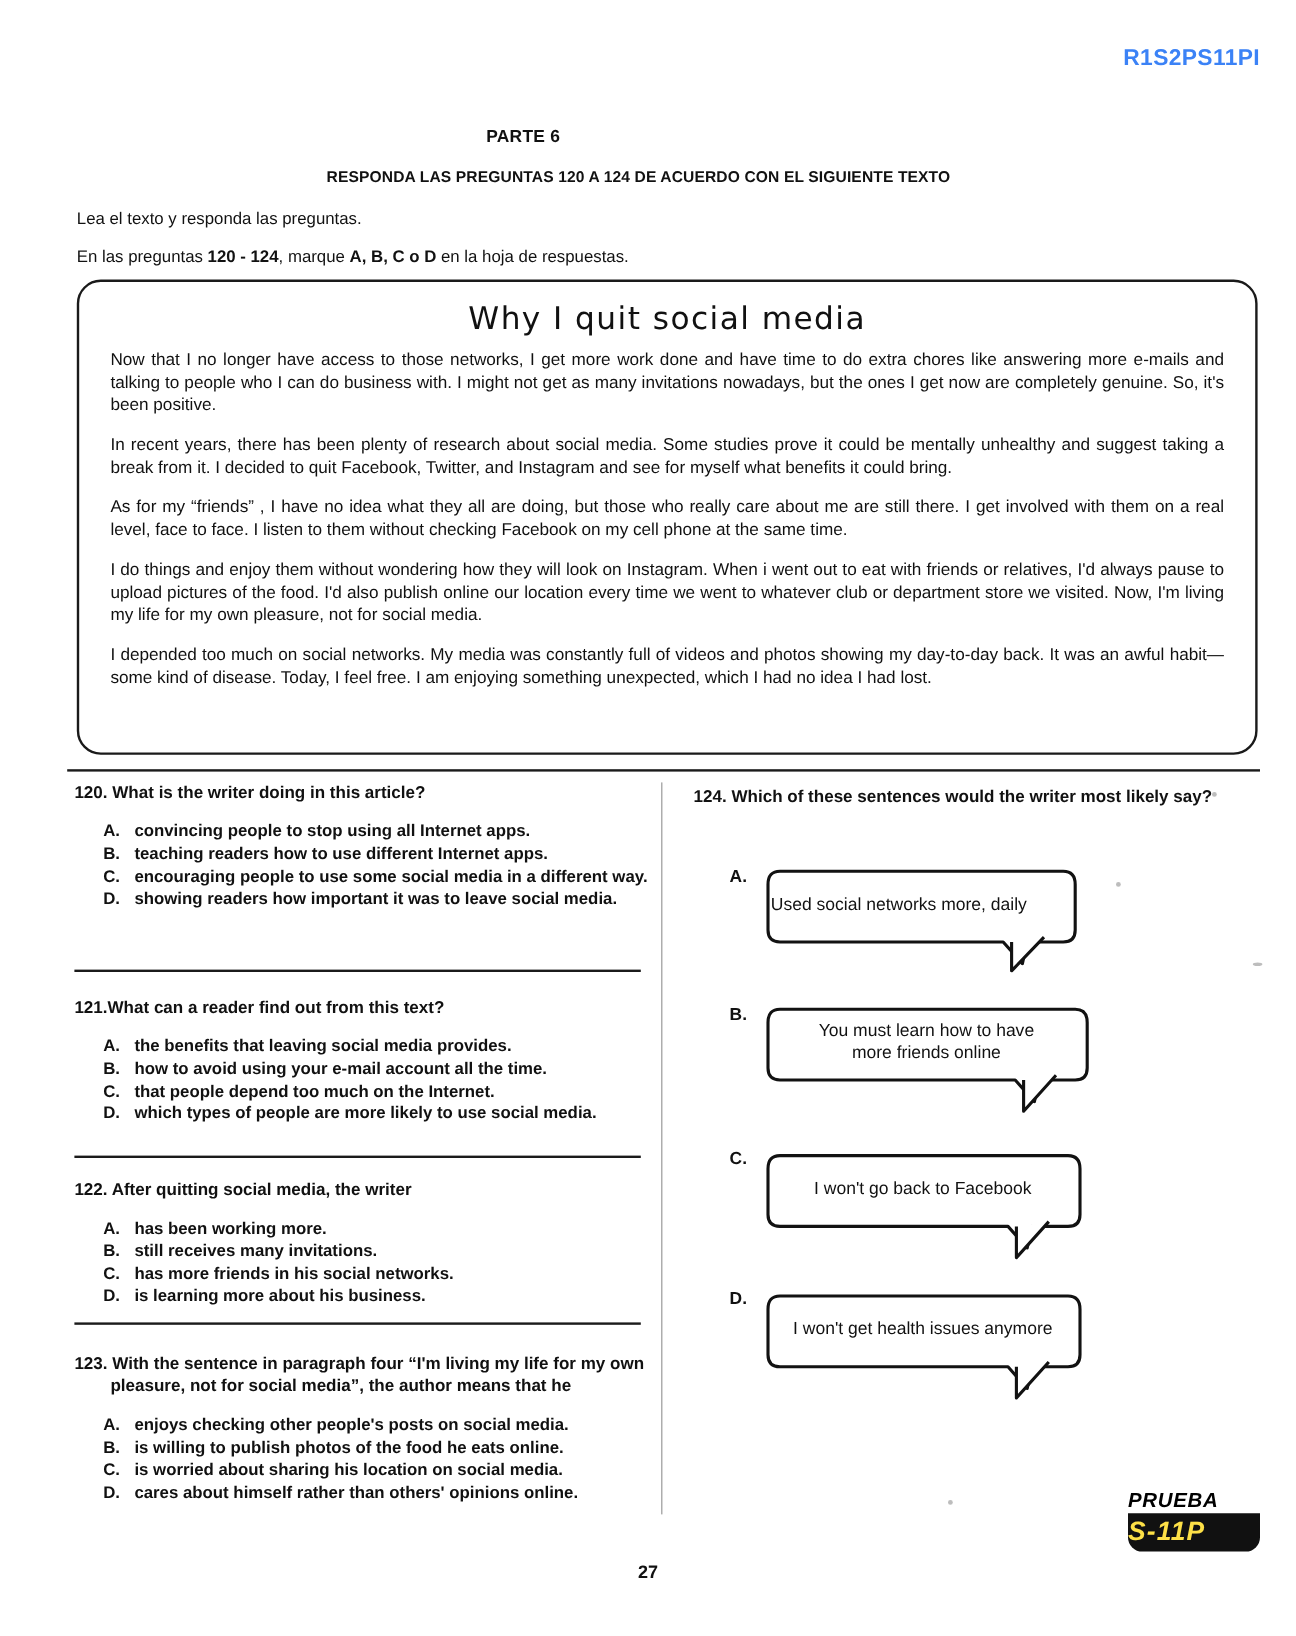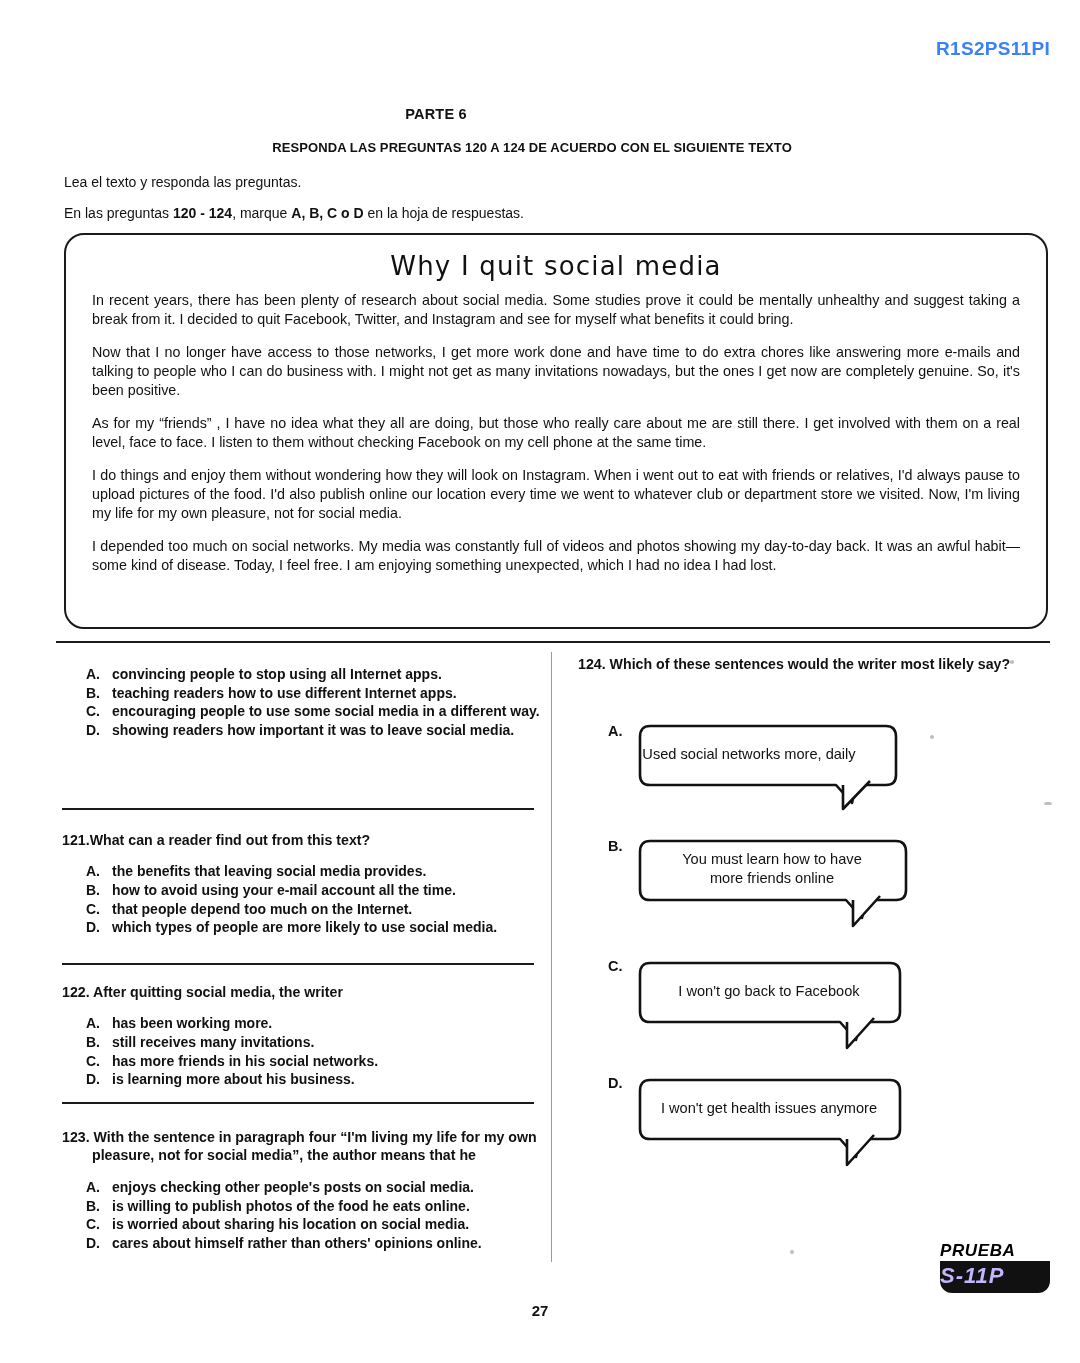--- a/index.html
+++ b/index.html
@@ -209,21 +209,21 @@
   .prueba-label {
     font-size: 17px;
     font-weight: bold;
     letter-spacing: 0.6px;
     line-height: 1;
     margin-bottom: 2px;
     color: #000;
   }
   .prueba-chip {
     background: #111111;
-    color: #c4b5fd;
+    color: #fde047;
     font-size: 22px;
     font-weight: bold;
     letter-spacing: 1px;
     padding: 2px 0 4px 0;
     border-radius: 0 0 12px 12px;
   }
 
   
   .speck {
     position: absolute;
@@ -239,34 +239,38 @@
   <div class="doc-code">R1S2PS11PI</div>
   <div class="part-title">PARTE 6</div>
   <div class="instruction-title">RESPONDA LAS PREGUNTAS 120 A 124 DE ACUERDO CON EL SIGUIENTE TEXTO</div>
   <div class="lead-1">Lea el texto y responda las preguntas.</div>
   <div class="lead-2">
     <span>En las preguntas </span><b>120 - 124</b><span>, marque </span><b>A, B, C o D</b><span> en la hoja de respuestas.</span>
   </div>
 
   <div class="reading-box">
     <div class="reading-title">Why I quit social media</div>
+    <p class="reading-p">Now that I no longer have access to those networks, I get more work done and have time to do extra chores like answering more e-mails and talking to people who I can do business with. I might not get as many invitations nowadays, but the ones I get now are completely genuine. So, it's been positive.</p>
     <p class="reading-p">In recent years, there has been plenty of research about social media. Some studies prove it could be mentally unhealthy and suggest taking a break from it. I decided to quit Facebook, Twitter, and Instagram and see for myself what benefits it could bring.</p>
-    <p class="reading-p">Now that I no longer have access to those networks, I get more work done and have time to do extra chores like answering more e-mails and talking to people who I can do business with. I might not get as many invitations nowadays, but the ones I get now are completely genuine. So, it's been positive.</p>
     <p class="reading-p">As for my “friends” , I have no idea what they all are doing, but those who really care about me are still there. I get involved with them on a real level, face to face. I listen to them without checking Facebook on my cell phone at the same time.</p>
     <p class="reading-p">I do things and enjoy them without wondering how they will look on Instagram. When i went out to eat with friends or relatives, I'd always pause to upload pictures of the food. I'd also publish online our location every time we went to whatever club or department store we visited. Now, I'm living my life for my own pleasure, not for social media.</p>
     <p class="reading-p last">I depended too much on social networks. My media was constantly full of videos and photos showing my day-to-day back. It was an awful habit—some kind of disease. Today, I feel free. I am enjoying something unexpected, which I had no idea I had lost.</p>
   </div>
 
   <div class="rule-top"></div>
   <div class="col-divider"></div>
   <div class="sep" style="top:808px;"></div>
   <div class="sep" style="top:963px;"></div>
   <div class="sep" style="top:1102px;"></div>
 
   <div class="q-block" style="top:652px;">
+    <div class="q-stem">
+      <span class="q-num">120.</span>
+      <span class="q-text">What is the writer doing in this article?</span>
+    </div>
     <div class="opts">
       <div class="opt">
         <span class="letter">A.</span>
         <span class="otext">convincing people to stop using all Internet apps.</span>
       </div>
       <div class="opt">
         <span class="letter">B.</span>
         <span class="otext">teaching readers how to use different Internet apps.</span>
       </div>
       <div class="opt just">

